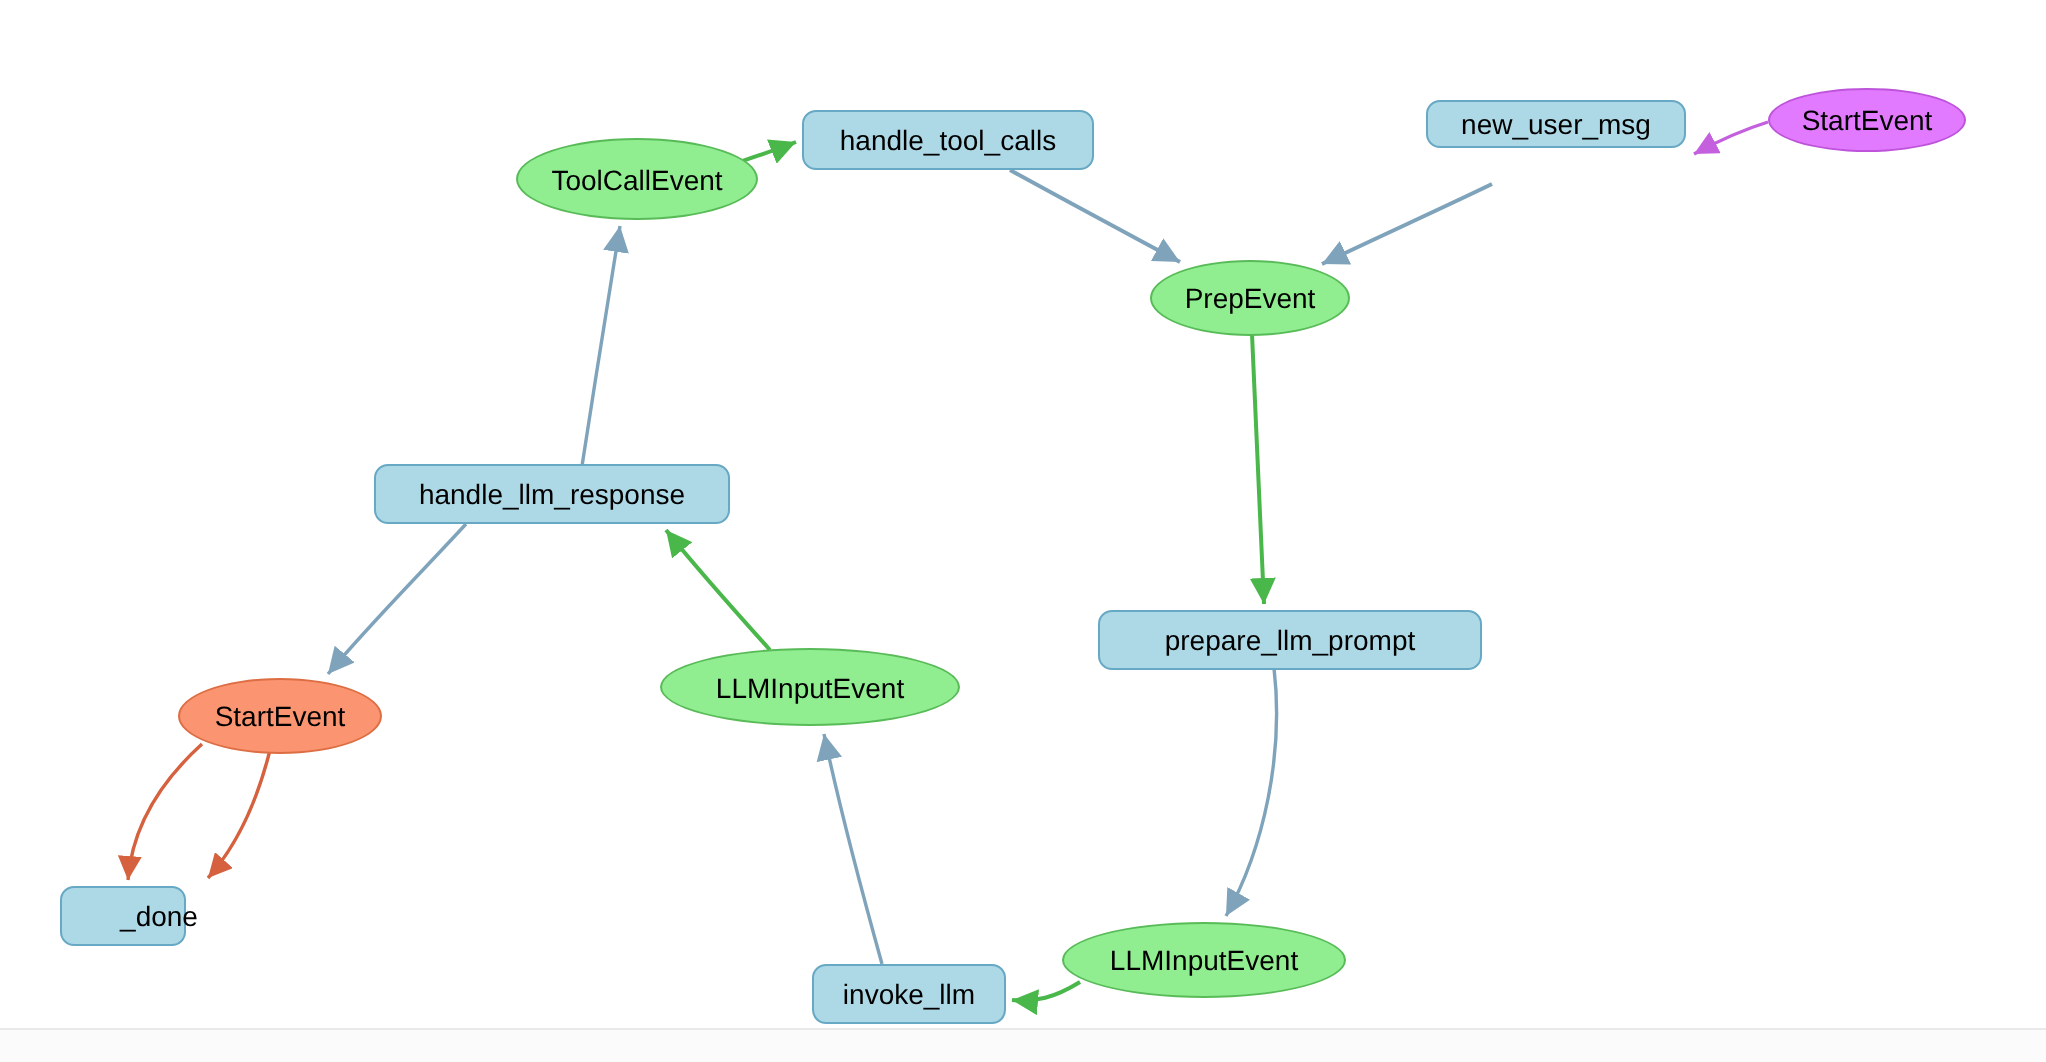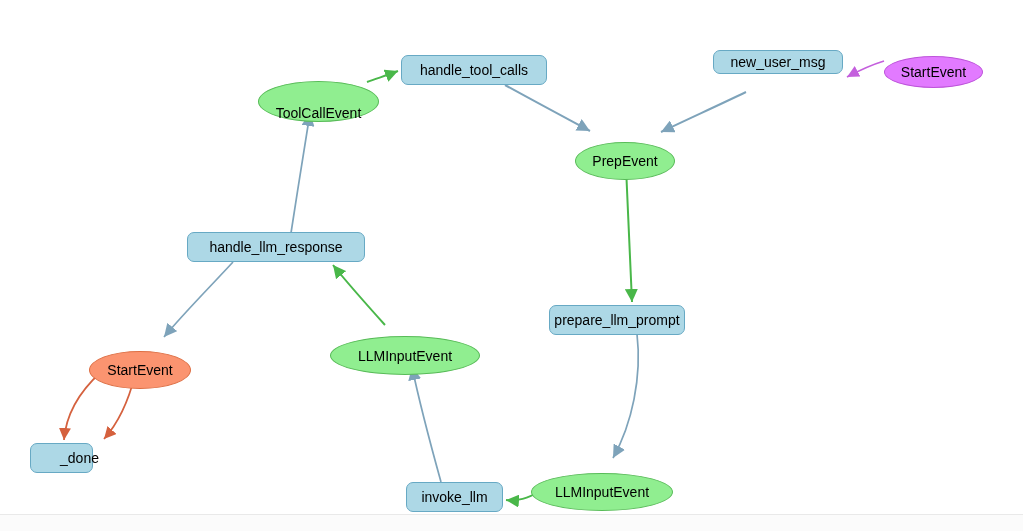--- a/index.html
+++ b/index.html
@@ -22,21 +22,21 @@
     position: absolute;
     display: flex;
     align-items: center;
     justify-content: center;
     box-sizing: border-box;
     font-size: 14px;
     color: #000000;
     white-space: nowrap;
     cursor: pointer;
   }
-  .node.ellipse { border-radius: 50%; margin-top: 12px; }
+  .node.ellipse { border-radius: 50%; }
   .node.box { border-radius: 7px; }
   .node.event { background: #90EE90; border: 1.5px solid #58bb58; }
   .node.step  { background: #ADD8E6; border: 1.5px solid #67a9c4; }
   .node.start { background: #E27AFF; border: 1.5px solid #bd54da; }
   .node.stop  { background: #FB9470; border: 1.5px solid #dd6e43; }
   .bottom-strip {
     position: absolute;
     left: 0; top: 514px;
     width: 1023px; height: 17px;
     background: #fbfbfb;
@@ -96,33 +96,33 @@
   </div>
 
   <div class="node box step" style="left:713px; top:50px; width:130px; height:24px;">
     <span>new_user_msg</span>
   </div>
 
   <div class="node box step" style="left:401px; top:55px; width:146px; height:30px;">
     <span>handle_tool_calls</span>
   </div>
 
-  <div class="node ellipse event" style="left:258px; top:69px; width:121px; height:41px;align-items:flex-end;">
+  <div class="node ellipse event" style="left:258px; top:69px; width:121px; height:41px;">
     <span>ToolCallEvent</span>
   </div>
 
   <div class="node ellipse event" style="left:575px; top:130px; width:100px; height:38px;">
     <span>PrepEvent</span>
   </div>
 
   <div class="node box step" style="left:187px; top:232px; width:178px; height:30px;">
     <span>handle_llm_response</span>
   </div>
 
-  <div class="node box step" style="left:549px; top:305px; width:136px; height:30px;">
+  <div class="node box step" style="left:549px; top:305px; width:192px; height:30px;">
     <span>prepare_llm_prompt</span>
   </div>
 
   <div class="node ellipse stop" style="left:89px; top:339px; width:102px; height:38px;">
     <span>StartEvent</span>
   </div>
 
   <div class="node ellipse event" style="left:330px; top:324px; width:150px; height:39px;">
     <span>LLMInputEvent</span>
   </div>

